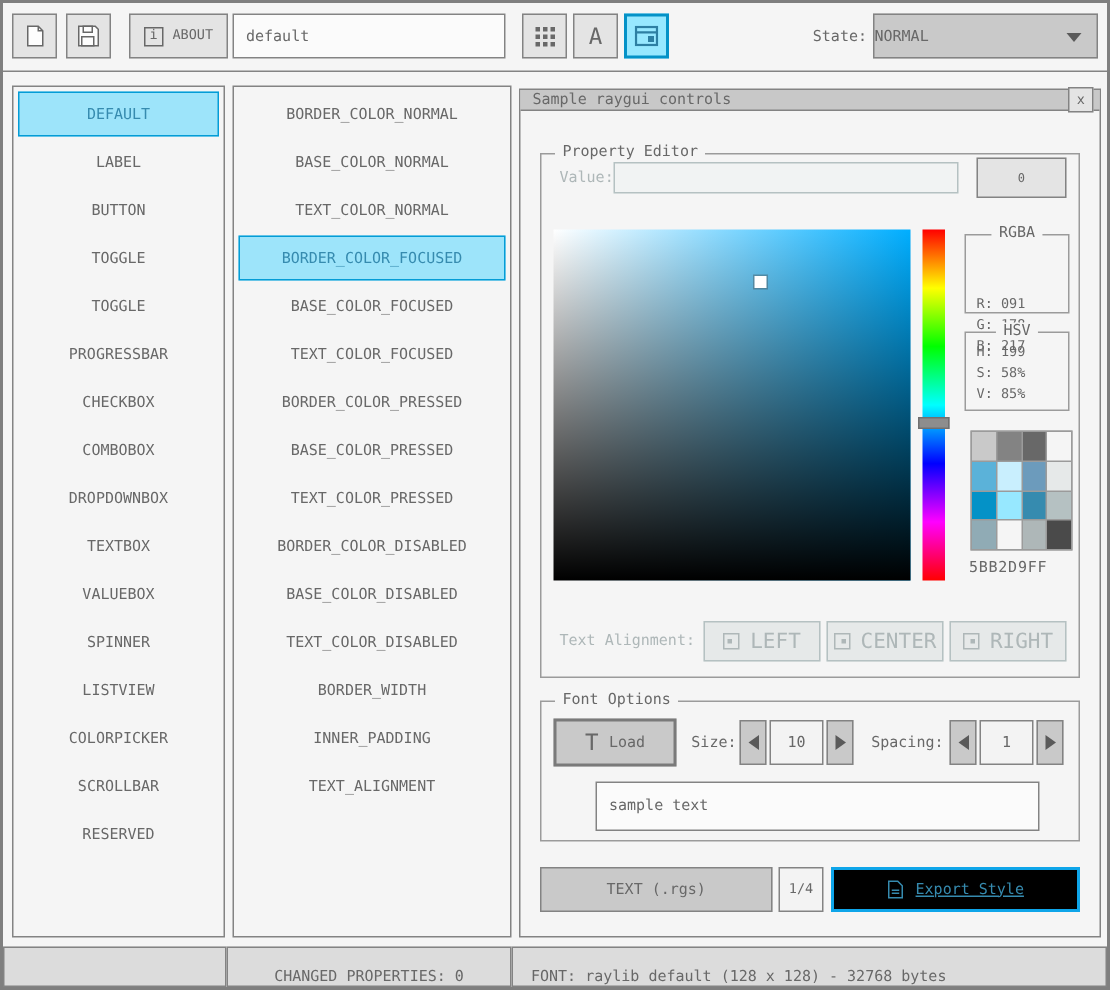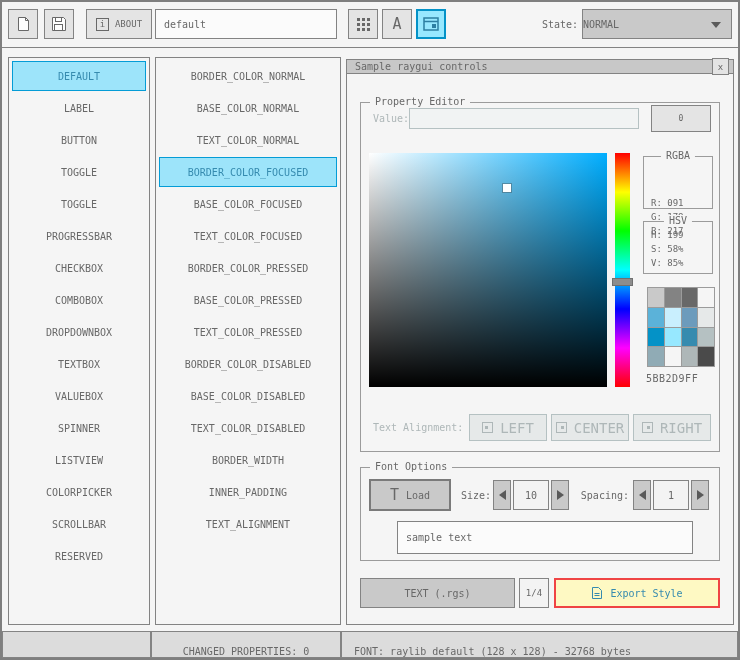--- a/index.html
+++ b/index.html
@@ -2,21 +2,21 @@
 <html style="--hue-color: #00aeff;"><head>
 <meta charset="utf-8">
 <style>
   * { margin:0; padding:0; box-sizing:border-box; }
   html,body { width:740px; height:660px; }
   body { font-family:"DejaVu Sans Mono","Liberation Mono",monospace; background:#f5f5f5; color:#686868; font-size:10px; }
   #app { position:relative; width:740px; height:660px; background:#f5f5f5; border:2px solid #7f7f7f; overflow:hidden; }
   .btn { position:absolute; display:flex; align-items:center; justify-content:center; border:1px solid #838383; background:#e4e4e4; color:#686868; cursor:pointer; }
   .btn.gray { background:#c9c9c9; }
   .btn.pressed { border:2px solid #0492c7; background:#97e8ff; color:#368baf; }
-  .btn.focusedstyle { border:2px solid #ef4444; background:#fef9c3; color:#368baf; }
+  .btn.focusedstyle { border:2px solid #0ea5e9; background:#000000; color:#368baf;text-decoration:underline; }
   .btn.disabled { border:1px solid #b5c1c2; background:#e6e9e9; color:#aeb7b8; }
   .textbox { position:absolute; display:flex; align-items:center; border:1px solid #838383; background:#fbfbfb; color:#686868; padding:0 8px; font-family:inherit; font-size:10px; }
   input.textbox { outline:none; }
   .textbox.disabled { border-color:#b5c1c2; background:#f1f3f3; color:#aeb7b8; }
   .label { position:absolute; display:flex; align-items:center; color:#686868; }
   .label.disabled { color:#aeb7b8; }
   .list { position:absolute; border:1px solid #838383; background:#f5f5f5; padding:3px; }
   .list-item { height:30px; margin-bottom:2px; display:flex; align-items:center; justify-content:center; border:1px solid transparent; color:#686868; cursor:pointer; }
   .list-item.selected { background:#9de4fa; border:1px solid #049cd6; color:#368baf; }
   .toolbar-sep { position:absolute; left:0; top:45px; width:736px; height:1px; background:#838383; }

